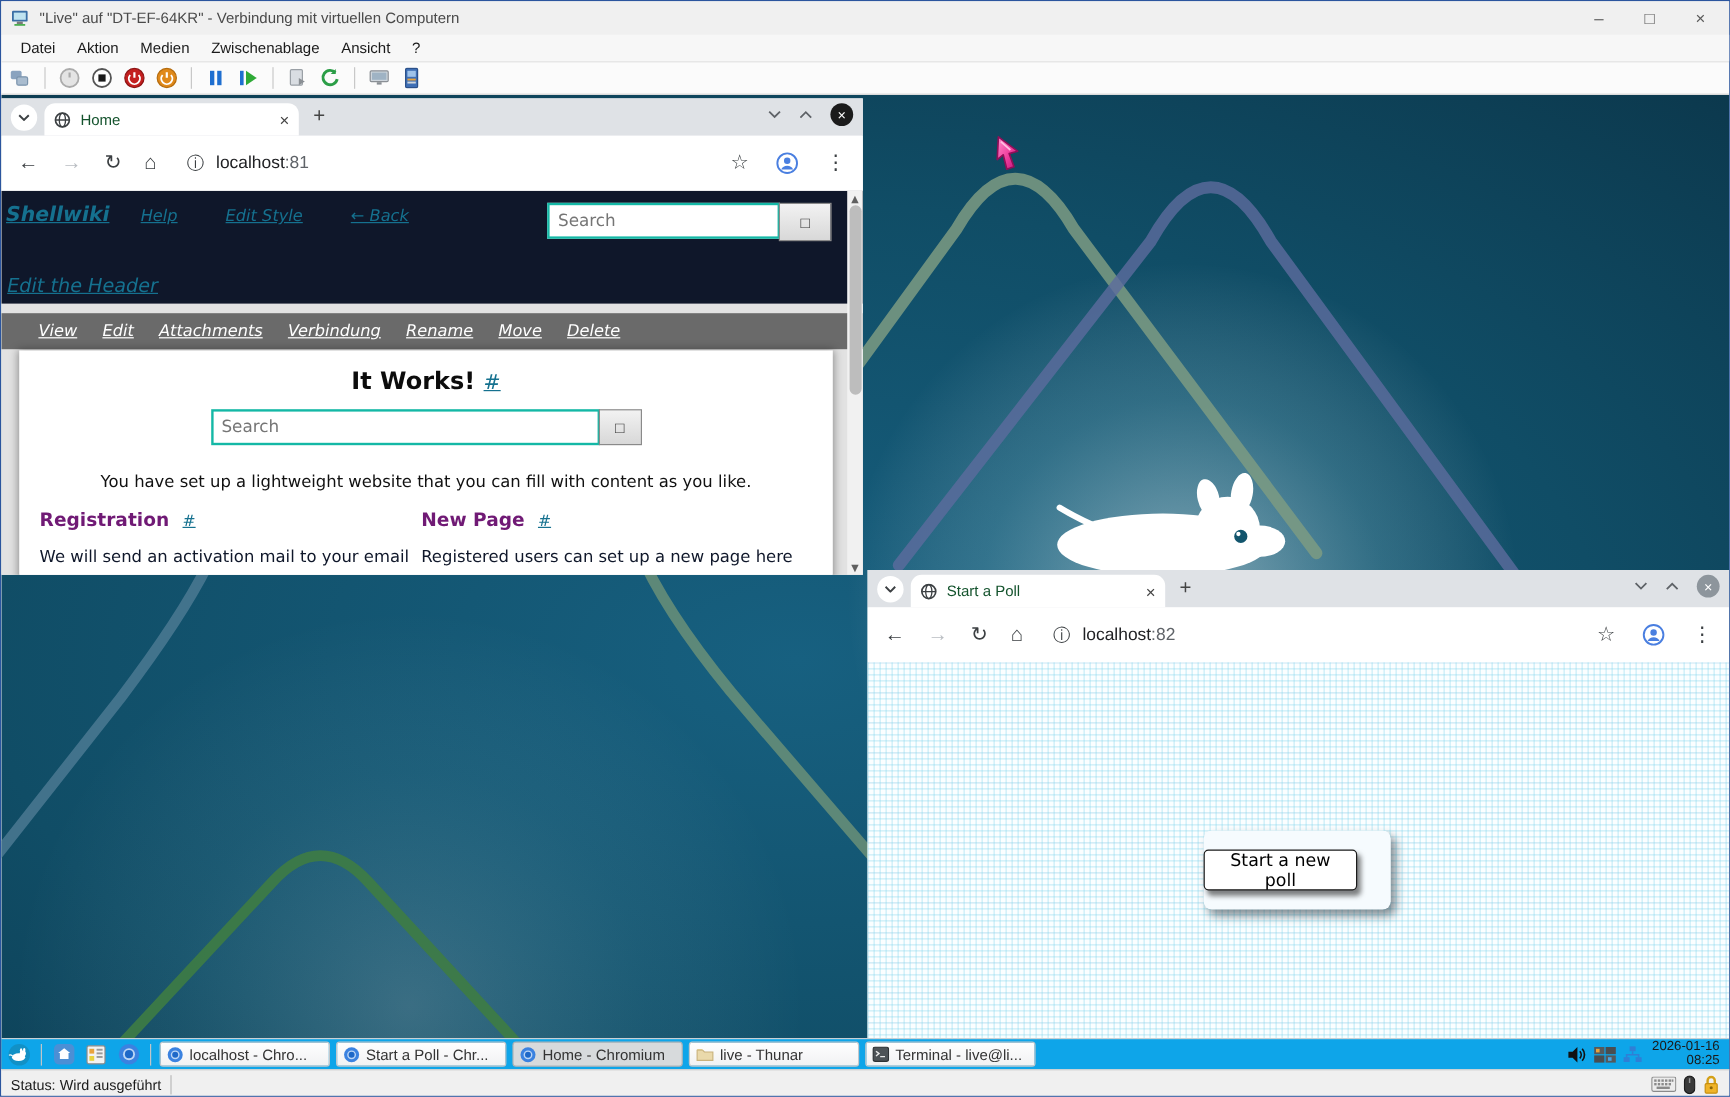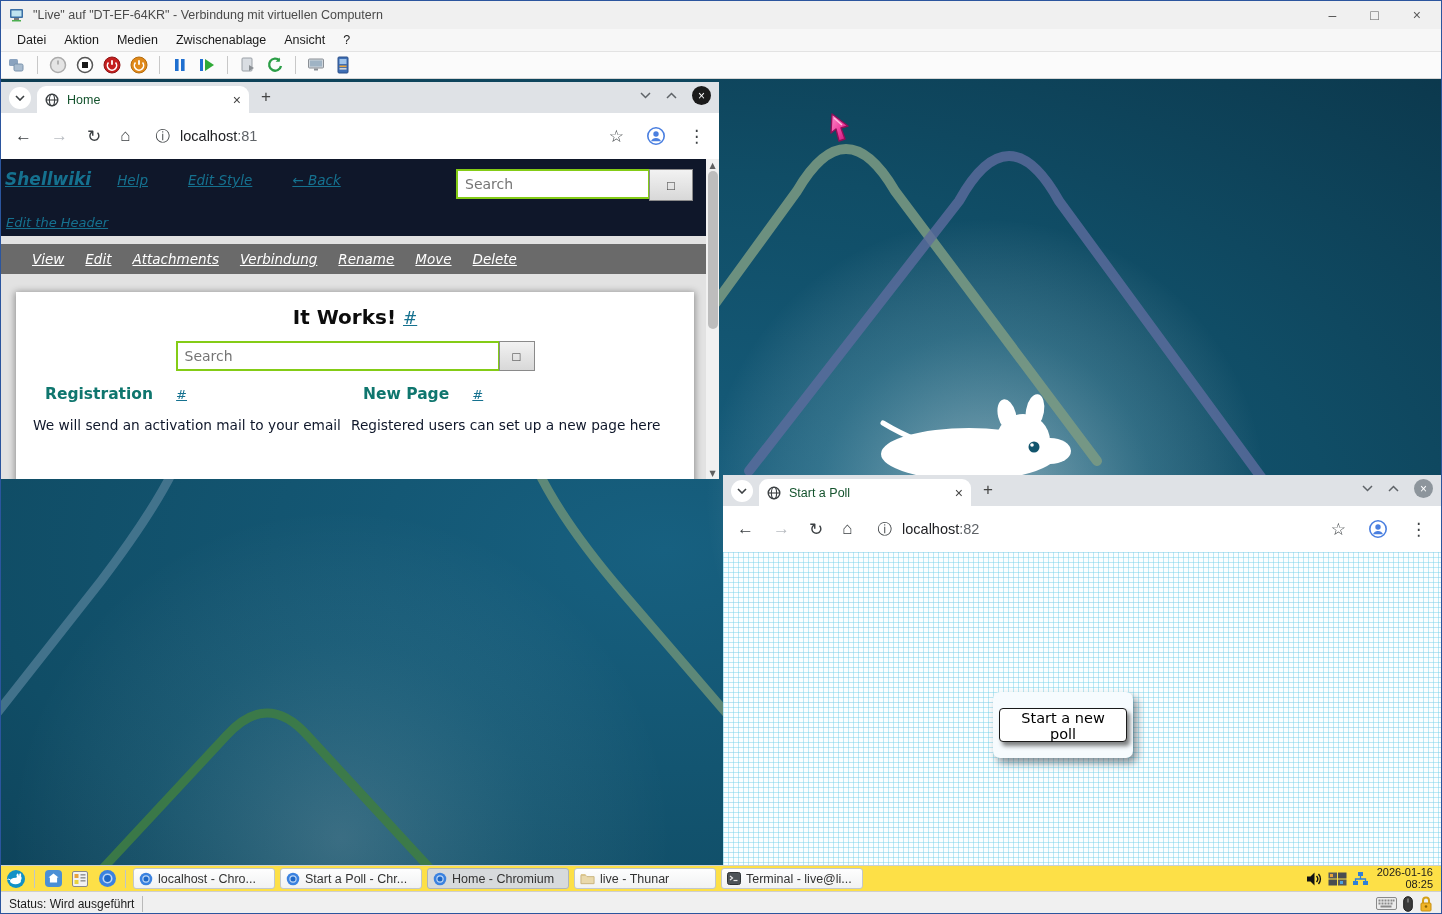--- a/index.html
+++ b/index.html
@@ -47,60 +47,60 @@
   .right-icons{margin-left:auto;display:flex;align-items:center;gap:22px;}
   .page{position:relative;overflow:hidden;}
   
   .wiki{font-family:"DejaVu Sans",sans-serif;background:#e2e2e2;height:320px;}
   .wiki a{color:#15718f;text-decoration:underline;font-style:italic;}
   .wiki-header{background:#0f172a;padding:10px 10px 6px 4px;}
   .wh-row1{display:flex;align-items:flex-start;}
   .brand{font-weight:bold;font-size:17px;margin-right:26px;}
   .wh-links{display:flex;gap:40px;font-size:13.5px;margin-top:3px;}
   .wh-search{margin-left:auto;display:flex;margin-right:16px;}
-  .wk-input{border:2px solid #84cc16;height:26px;width:176px;font-size:14px;
+  .wk-input{border:2px solid #14b8a6;height:26px;width:176px;font-size:14px;
     font-family:"DejaVu Sans",sans-serif;padding:0 7px;outline:none;}
   .wk-btn{width:44px;height:32px;background:linear-gradient(#f2f2f2,#d8d8d8);
     border:1px solid #8a8a8a;font-size:13px;color:#333;margin-left:-1px;}
-  .wh-row2{margin-top:14px;font-size:13px;padding-left:1px;}
+  .wh-row2{margin-top:27px;font-size:16px;padding-left:1px;}
   .wiki-nav{margin-top:8px;background:#6a6a6a;height:30px;display:flex;align-items:center;
     gap:21px;padding-left:31px;font-size:13.5px;}
   .wiki-nav a{color:#fff;}
   .card{position:absolute;left:15px;top:133px;width:678px;height:230px;background:#fff;
     box-shadow:0 1px 7px 1px rgba(0,0,0,.38);padding-top:13px;box-sizing:border-box;}
   .card h1{margin:0;text-align:center;font-size:20px;color:#0c0c0c;}
   .anchor{color:#c9c9f2;text-decoration:underline;font-weight:normal;}
   .card-search{display:flex;justify-content:center;margin-top:12px;}
   .card-search .wk-input{width:306px;}
   .card-search .wk-btn{width:36px;height:30px;}
   .intro{text-align:center;font-size:13.7px;color:#111;margin-top:23px;}
   .cols{display:flex;margin-top:13px;padding:0 17px;}
   .col-l{width:318px;} .col-r{flex:1;}
-  .cols h3{margin:12px;font-size:15.5px;color:#0f766e;display:inline;text-align:center;}
+  .cols h3{margin:0;font-size:15.5px;color:#701a75;display:inline;text-align:center;}
   .cols p{margin:14px 0 0 0;font-size:13.7px;color:#0f172a;}
   .scrollbar{position:absolute;right:0;top:0;width:13px;height:320px;background:#f1f1f1;}
   .sb-arrow{width:13px;height:12px;display:flex;align-items:center;justify-content:center;
     font-size:8px;color:#606060;}
   .sb-thumb{position:absolute;left:1.5px;top:12px;width:10px;height:158px;background:#bdbdbd;border-radius:5px;}
   .sb-down{position:absolute;bottom:0;}
   
   .poll{height:313px;background-color:#fbfeff;
     background-image:
       linear-gradient(rgba(125,212,236,.5) 1px,transparent 1px),
       linear-gradient(90deg,rgba(125,212,236,.5) 1px,transparent 1px),
       linear-gradient(rgba(240,170,205,.12) 1px,transparent 1px);
     background-size:5px 5px,5px 5px,25px 25px;}
-  .poll-card{position:absolute;left:270px;top:140px;width:140px;height:66px;background:#f6fbfe;
+  .poll-card{position:absolute;left:280px;top:140px;width:156px;height:66px;background:#f6fbfe;
     border-radius:7px;box-shadow:4px 5px 8px rgba(35,55,65,.55);
-    display:flex;align-items:center;justify-content:center;}
+    display:flex;align-items:center;}
   .poll-btn{width:128px;height:34px;background:#fff;border:1.5px solid #1a1a1a;border-radius:4px;
     font-size:14.5px;font-family:"DejaVu Sans",sans-serif;color:#000;
     box-shadow:3px 4px 4px rgba(25,25,25,.55);}
   
-  .taskbar{position:absolute;left:0;top:786px;width:1440px;height:26px;background:#fde047;
+  .taskbar{position:absolute;left:0;top:786px;width:1440px;height:26px;background:#0ea5e9;
     border-top:1px solid #c9d0d4;display:flex;align-items:center;z-index:2;
     padding:0 4px;box-sizing:border-box;gap:5px;}
   .tsep{width:1px;height:18px;background:#bfc5c9;margin:0 2px;}
   .launcher{width:22px;height:22px;display:flex;align-items:center;justify-content:center;}
   .task{width:142px;height:21px;border:1px solid #c2c7cb;border-radius:3px;
     background:linear-gradient(#fefefe,#f1f2f3);display:flex;align-items:center;gap:5px;
     padding:0 5px;box-sizing:border-box;font-size:12.5px;color:#333;}
   .task .t{white-space:nowrap;overflow:hidden;}
   .task.active{background:#d7dadc;border-color:#aeb4b8;}
   .tray{margin-left:auto;display:flex;align-items:center;gap:5px;}
@@ -324,20 +324,21 @@
         <a>Rename</a>
         <a>Move</a>
         <a>Delete</a>
       </div>
       <div class="card">
         <h1><span>It Works!</span> <a class="anchor" style="font-size:17px;">#</a></h1>
         <div class="card-search">
           <input class="wk-input" placeholder="Search" style="">
           <button class="wk-btn">□</button>
         </div>
+        <div class="intro">You have set up a lightweight website that you can fill with content as you like.</div>
         <div class="cols">
           <div class="col-l">
             <h3>Registration</h3>
             <a class="anchor" style="font-size:13px;margin-left:6px;">#</a>
             <p>We will send an activation mail to your email</p>
           </div>
           <div class="col-r">
             <h3>New Page</h3>
             <a class="anchor" style="font-size:13px;margin-left:6px;">#</a>
             <p>Registered users can set up a new page here</p>

